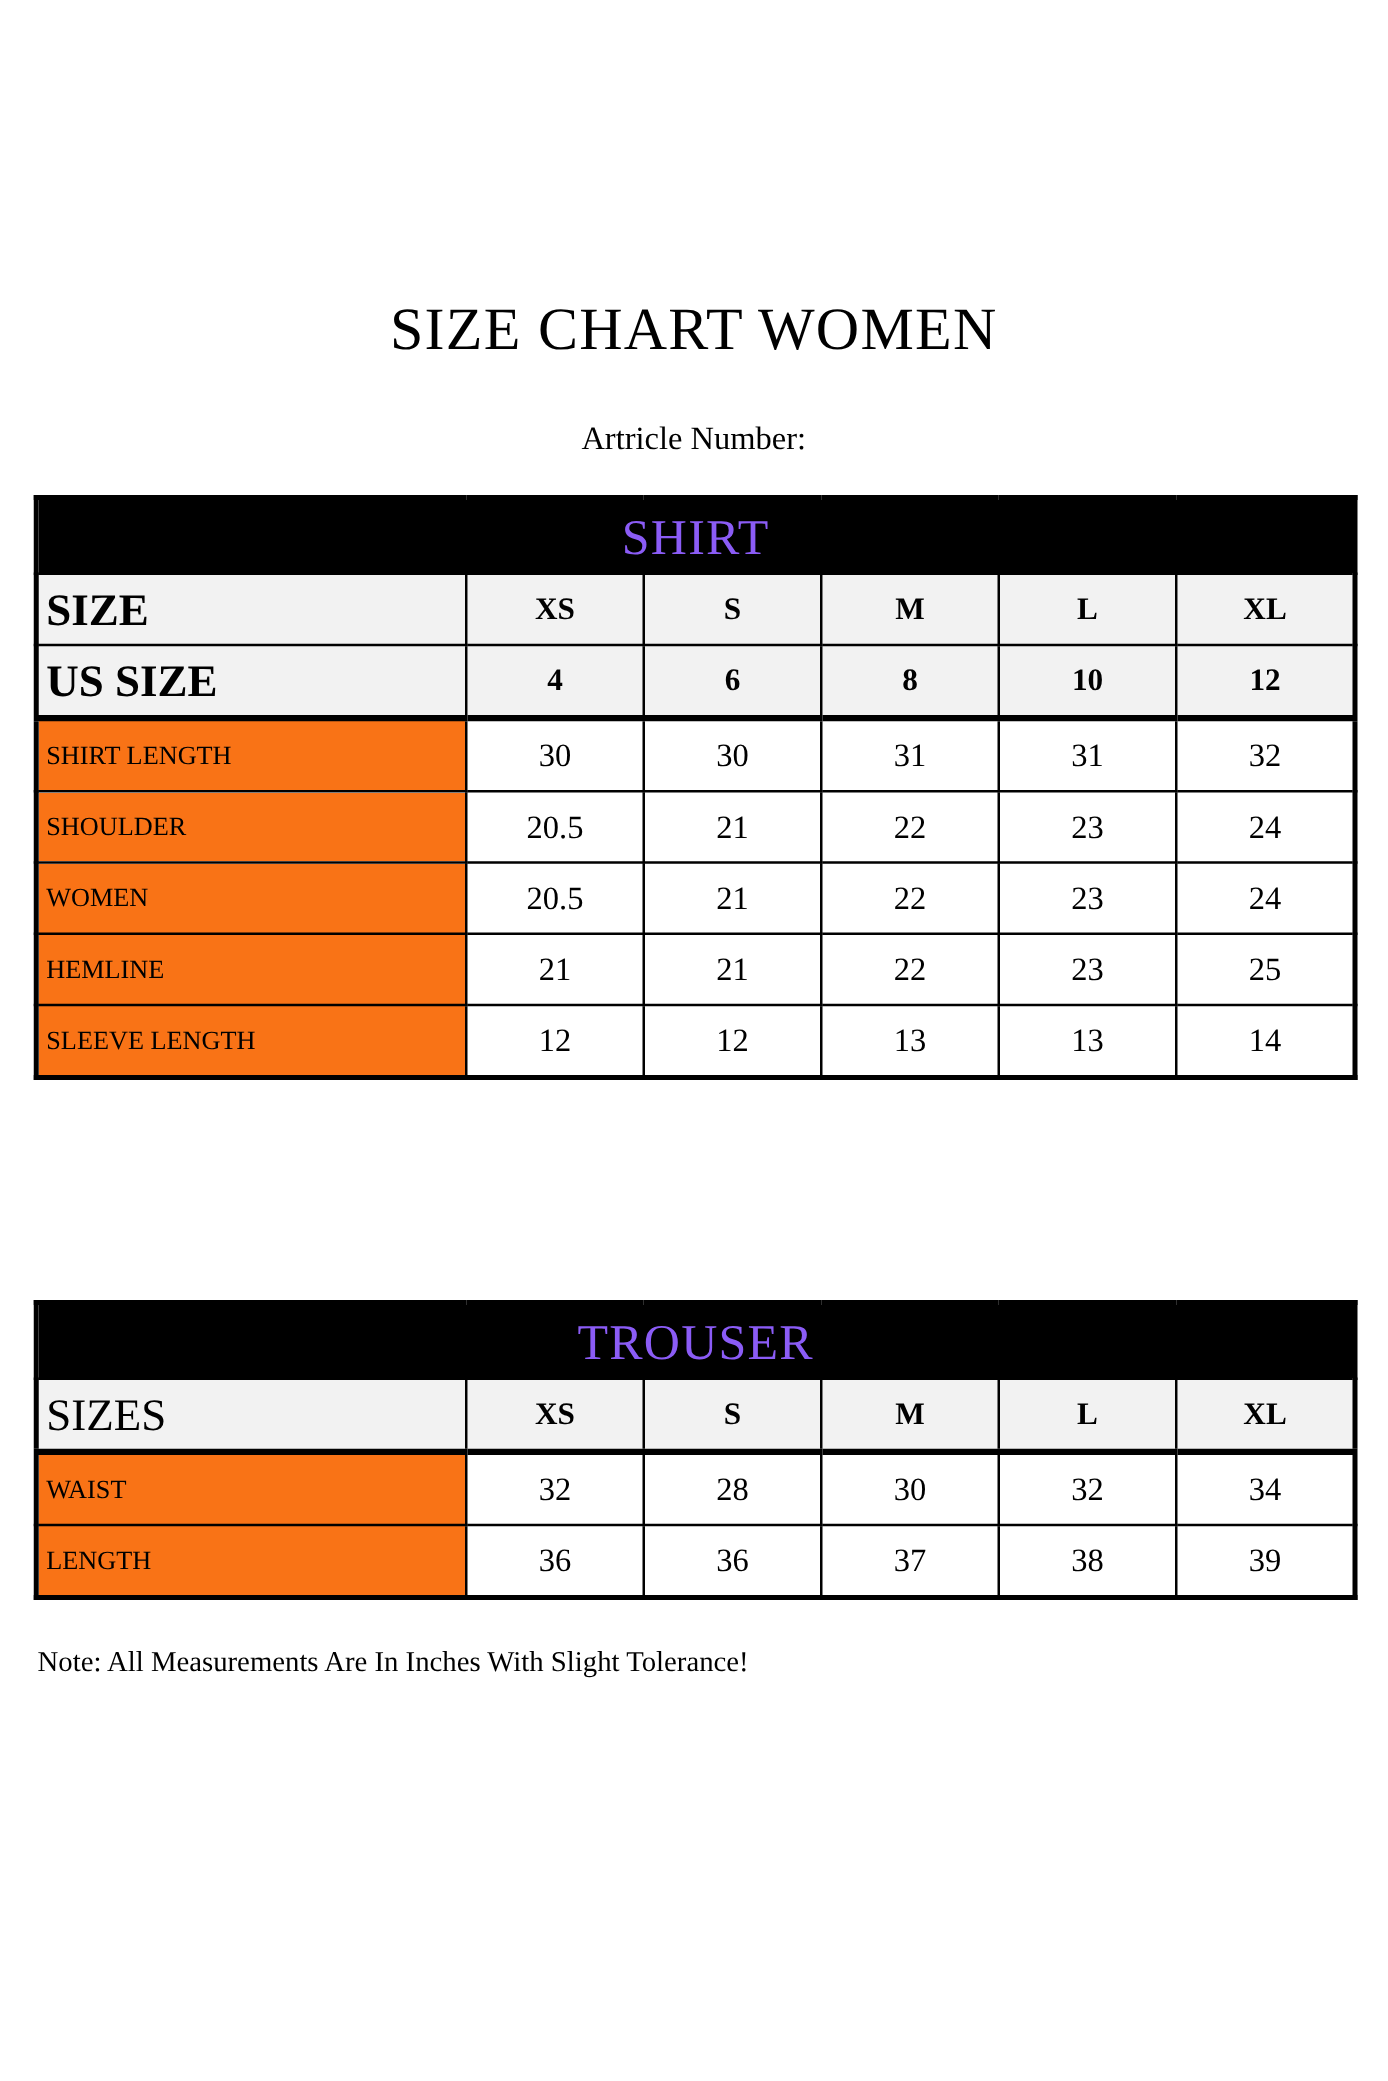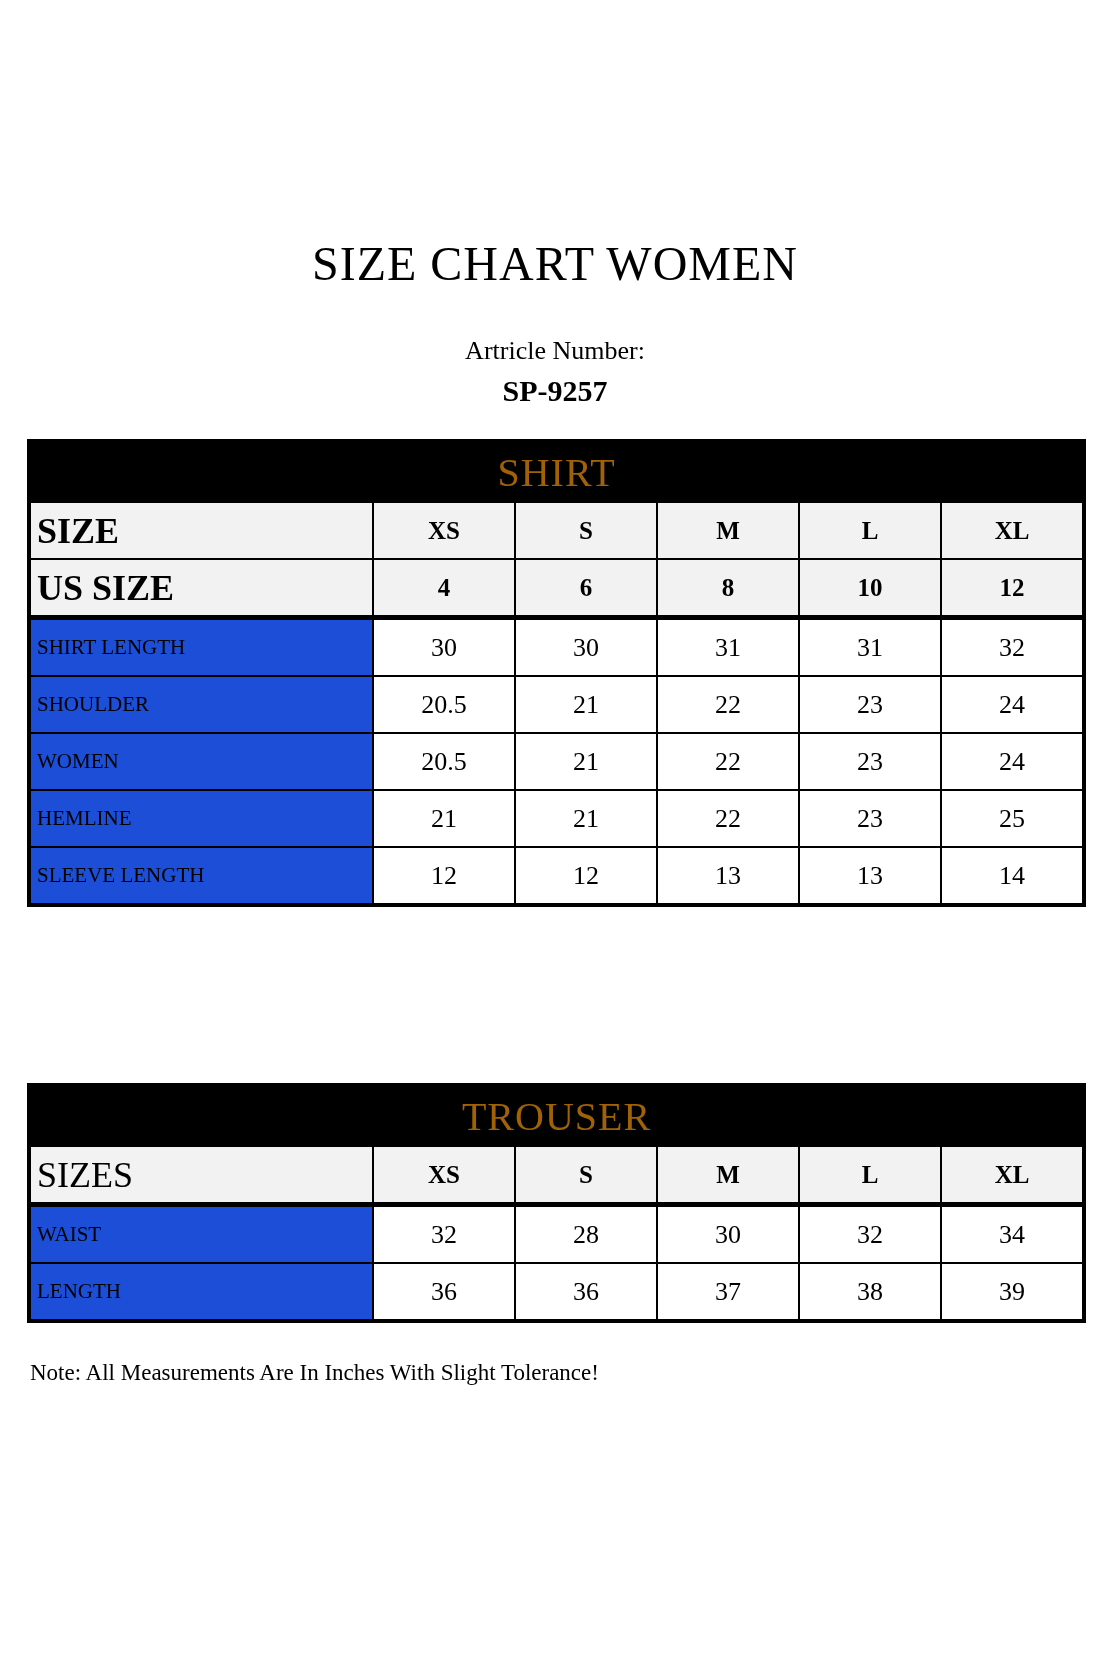--- a/index.html
+++ b/index.html
@@ -49,21 +49,21 @@
   .size-table td {
     border: 2px solid #000000;
     height: 53px;
     vertical-align: middle;
     text-align: center;
     overflow: hidden;
     white-space: nowrap;
   }
   tr.band td {
     background: #000000;
-    color: #a16207;
+    color: #8b5cf6;
     font-size: 40px;
     font-weight: 400;
     height: 56px;
     letter-spacing: 1px;
   }
   tr.hdr td {
     background: #f2f2f2;
     font-weight: 700;
     font-size: 25px;
     text-align: center;
@@ -73,38 +73,37 @@
     padding-left: 6px;
   }
   tr.hdr td.lbl { font-size: 36px; }
   tr.hdr.plain td.lbl { font-weight: 400; }
   tr.measure td {
     background: #ffffff;
     font-size: 26px;
     font-weight: 400;
   }
   tr.measure td.lbl {
-    background: #1d4ed8;
+    background: #f97316;
     font-size: 21px;
   }
   tr.thick td { border-top-width: 5px; }
   .note {
     margin: 36px 0 0 30px;
     font-size: 23px;
     line-height: 1.2;
   }
 </style>
 </head>
 <body>
 
 <div class="page">
 
   <h1 class="title">SIZE CHART WOMEN</h1>
   <div class="article-label">Artricle Number:</div>
-  <div class="article-number">SP-9257</div>
 
   <table class="size-table shirt">
     <colgroup>
       <col style="width:344px">
         <col style="width:142px">
         <col style="width:142px">
         <col style="width:142px">
         <col style="width:142px">
         <col style="width:143px">
     </colgroup>

